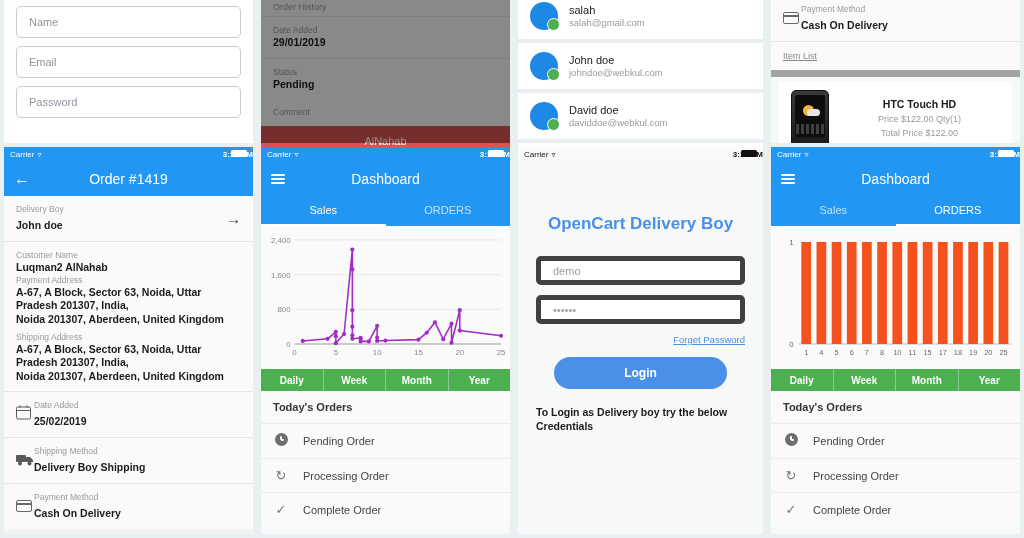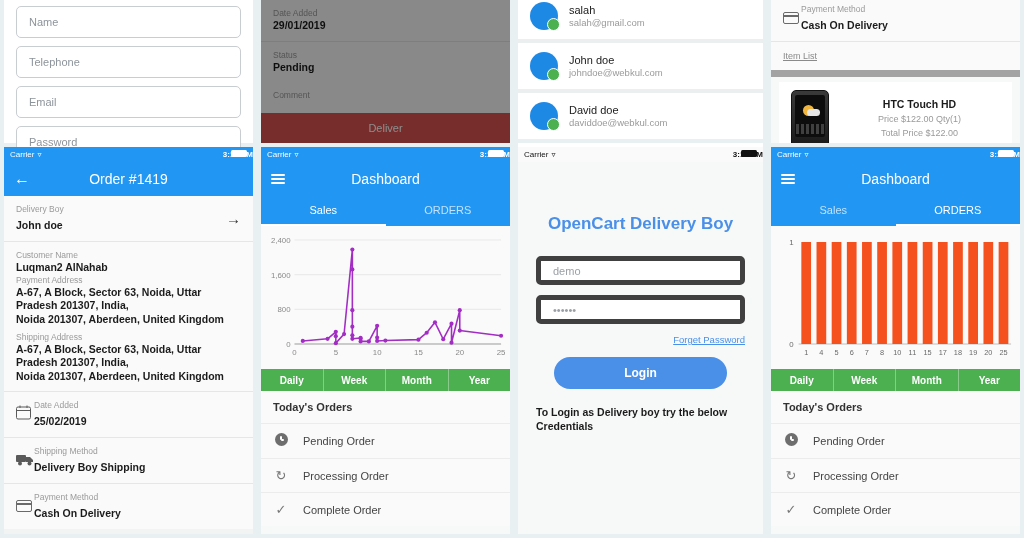--- a/index.html
+++ b/index.html
@@ -183,46 +183,44 @@
 <body>
 
 <div class="grid">
 
   <div class="cell">
     <div class="form-panel">
       <div class="field">
           <span>Name</span>
         </div>
       <div class="field">
-          <span>Telephone</span>
-        </div>
-      <div class="field">
           <span>Email</span>
         </div>
       <div class="field">
           <span>Password</span>
         </div>
 
     </div>
   </div>
 
   <div class="cell">
     <div class="dim-panel">
+      <div class="dim-top">Order History</div>
       <div class="sec">
         <div class="lbl">Date Added</div>
         <div class="val">29/01/2019</div>
       </div>
       <div class="sec" style="border-bottom:none">
         <div class="lbl">Status</div>
         <div class="val">Pending</div>
       </div>
       <div class="sec" style="border-bottom:none;flex:1">
         <div class="lbl">Comment</div>
       </div>
-      <div class="deliver-btn">Deliver</div>
+      <div class="deliver-btn">AlNahab</div>
       <div class="dim-overlay"></div>
     </div>
   </div>
 
   <div class="cell">
     <div class="contacts">
       <div class="contact-card" style="margin-top:-14px;padding-top:16px">
         <div class="avatar"></div>
         <div>
           <div class="c-name">salah</div>

